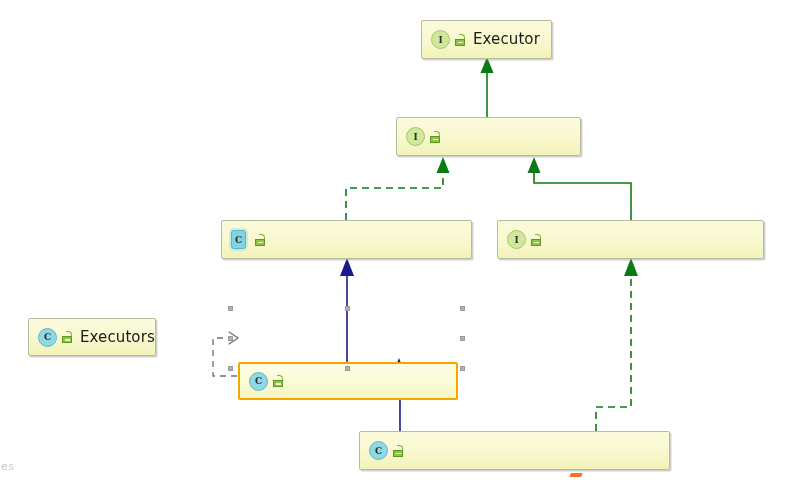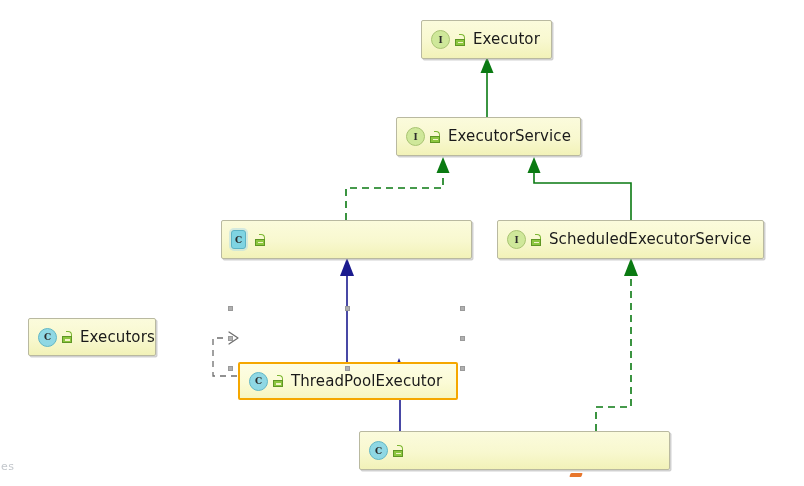--- a/index.html
+++ b/index.html
@@ -203,56 +203,53 @@
     </span>
     <span class="node-label">Executor</span>
   </div>
 
   <div class="node" style="left:396px; top:117px; width:185px; height:39px;">
     <span class="icon-type iface">I</span>
     <span class="icon-lock">
       <span class="shackle"></span>
         <span class="body"></span>
     </span>
-    <span class="node-label">ExecutorService</span>
   </div>
 
   <div class="node" style="left:221px; top:220px; width:251px; height:39px;">
     <span class="icon-type cls-abstract">C</span>
     <span class="icon-lock" style="margin-left:4px;">
       <span class="shackle"></span>
         <span class="body"></span>
     </span>
   </div>
 
   <div class="node" style="left:497px; top:220px; width:267px; height:39px;">
     <span class="icon-type iface">I</span>
     <span class="icon-lock">
       <span class="shackle"></span>
         <span class="body"></span>
     </span>
-    <span class="node-label">ScheduledExecutorService</span>
   </div>
 
   <div class="node" style="left:28px; top:318px; width:128px; height:38px;">
     <span class="icon-type cls">C</span>
     <span class="icon-lock">
       <span class="shackle"></span>
         <span class="body"></span>
     </span>
     <span class="node-label">Executors</span>
   </div>
 
   <div class="node selected" style="left:238px; top:362px; width:220px; height:38px;">
     <span class="icon-type cls">C</span>
     <span class="icon-lock">
       <span class="shackle"></span>
         <span class="body"></span>
     </span>
-    <span class="node-label">ThreadPoolExecutor</span>
   </div>
 
   <div class="handle" style="left:228px; top:306px;"></div>
   <div class="handle" style="left:345px; top:306px;"></div>
   <div class="handle" style="left:460px; top:306px;"></div>
   <div class="handle" style="left:228px; top:336px;"></div>
   <div class="handle" style="left:460px; top:336px;"></div>
   <div class="handle" style="left:228px; top:366px;"></div>
   <div class="handle" style="left:345px; top:366px;"></div>
   <div class="handle" style="left:460px; top:366px;"></div>

